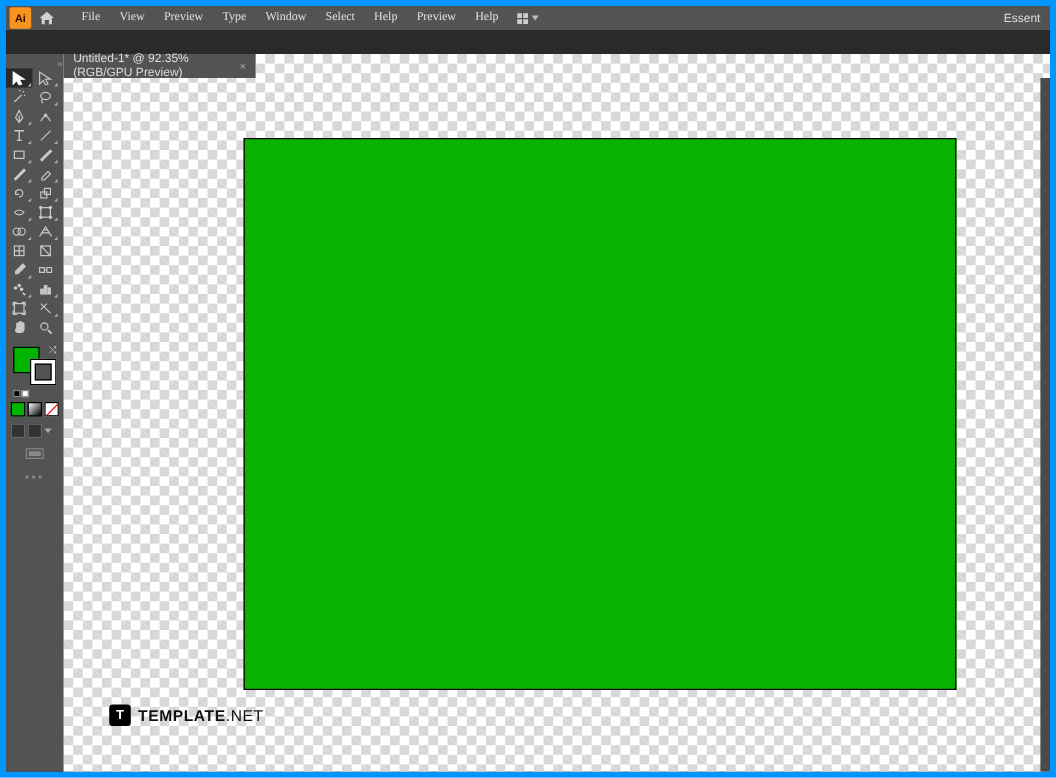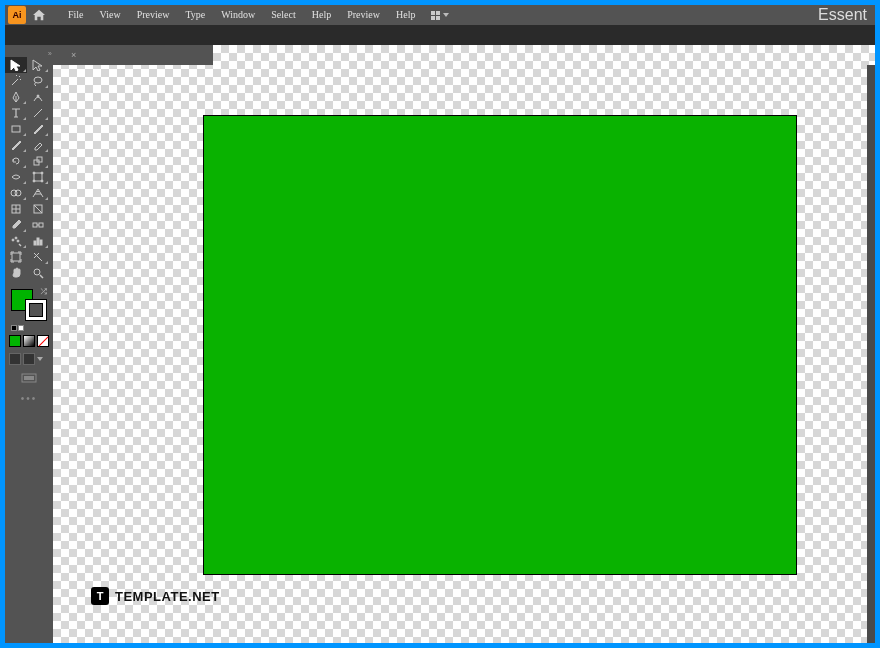--- a/index.html
+++ b/index.html
@@ -10,21 +10,21 @@
   
   .menu-bar { height: 20px; background: #535353; display: flex; align-items: center; color: #e0e0e0; font-size: 10px; position: relative; }
   .ai-logo { width: 18px; height: 18px; background: #f7941e; display: flex; align-items: center; justify-content: center; font-size: 9px; font-weight: bold; color: #330000; margin: 1px 6px 1px 3px; border-radius: 2px;}
   .home-icon { width: 14px; height: 12px; margin-right: 14px; }
   .home-icon svg { width: 14px; height: 12px; fill: #d0d0d0;}
   .menu-item { padding: 0 8px; cursor: pointer; line-height: 20px; font-family: Liberation Serif, serif;}
   .app-switch { margin-left: 8px; display:flex; align-items:center; gap:3px;}
   .app-switch .grid { display:grid; grid-template-columns:repeat(2,4px); grid-template-rows:repeat(2,4px); gap:1px;}
   .app-switch .grid div{ background:#ccc;}
   .app-switch .tri { width:0;height:0;border-left:3px solid transparent;border-right:3px solid transparent;border-top:4px solid #bbb;}
-  .brand-right { margin-left: auto; margin-right: 8px; font-size:16px; color:#ddd;}
+  .brand-right { margin-left: auto; margin-right: 8px; font-size:10px; color:#ddd;}
   
   
   .workarea { position: absolute; top: 40px; left: 0; right: 0; bottom: 0; display:flex; }
   
   
   .toolbar { width: 48px; background: #535353; display:flex; flex-direction:column; padding-top:4px; }
   .tool-header { height:6px; display:flex; justify-content:flex-end; padding-right:2px;}
   .tool-header .dots{ font-size:8px; color:#999; letter-spacing:-1px;}
   .tool-grid { display:grid; grid-template-columns: 22px 22px; grid-auto-rows: 16px; gap:0; margin-top:2px; }
   .tool { display:flex; align-items:center; justify-content:center; cursor:pointer; position:relative;}
@@ -68,21 +68,21 @@
   .tab-bar-over-canvas{ position:absolute; top:0; left:0; height:20px; width:160px; background:#535353; display:flex; align-items:center; font-size:10px; color:#ddd; padding:0 8px;}
   .tab-bar-over-canvas .x{margin-left:10px;color:#aaa;font-size:9px;cursor:pointer;}
   
   
   .vscroll { position:absolute; top:20px; right:0; bottom:0; width:8px; background:#4a4a4a;}
   
   
   .watermark { position:absolute; left:38px; bottom:38px; display:flex; align-items:center; gap:6px; }
   .watermark .wm-icon{ width:18px;height:18px;background:#000;border-radius:3px;color:#fff;display:flex;align-items:center;justify-content:center;font-size:11px;font-weight:bold;}
   .watermark .wm-text{ font-size:13px; font-weight:700; letter-spacing:0.5px; color:#111;}
-  .watermark .wm-net{ font-weight:700;}
+  .watermark .wm-net{ font-weight:400;}
 </style>
 </head>
 <body>
 
 <div class="app-frame">
 
   <div class="menu-bar">
     <div class="ai-logo">Ai</div>
     <div class="home-icon">
       <svg viewBox="0 0 16 14">
@@ -305,20 +305,21 @@
         <svg viewBox="0 0 16 10">
             <rect x="1" y="1" width="14" height="8" fill="none" stroke="#888" stroke-width="1"></rect>
             <rect x="3" y="3" width="10" height="4" fill="#888"></rect>
           </svg>
       </div>
       <div class="dots-more">•••</div>
     </div>
 
     <div class="canvas-container">
       <div class="tab-bar-over-canvas">
+        <span>Untitled-1* @ 92.35% (RGB/GPU Preview)</span>
         <span class="x">×</span>
       </div>
       <div class="rectangle" style="left:150px"></div>
       <div class="vscroll"></div>
 
       <div class="watermark">
         <div class="wm-icon">T</div>
         <div class="wm-text">
           <span>TEMPLATE</span><span class="wm-net">.NET</span>
         </div>

